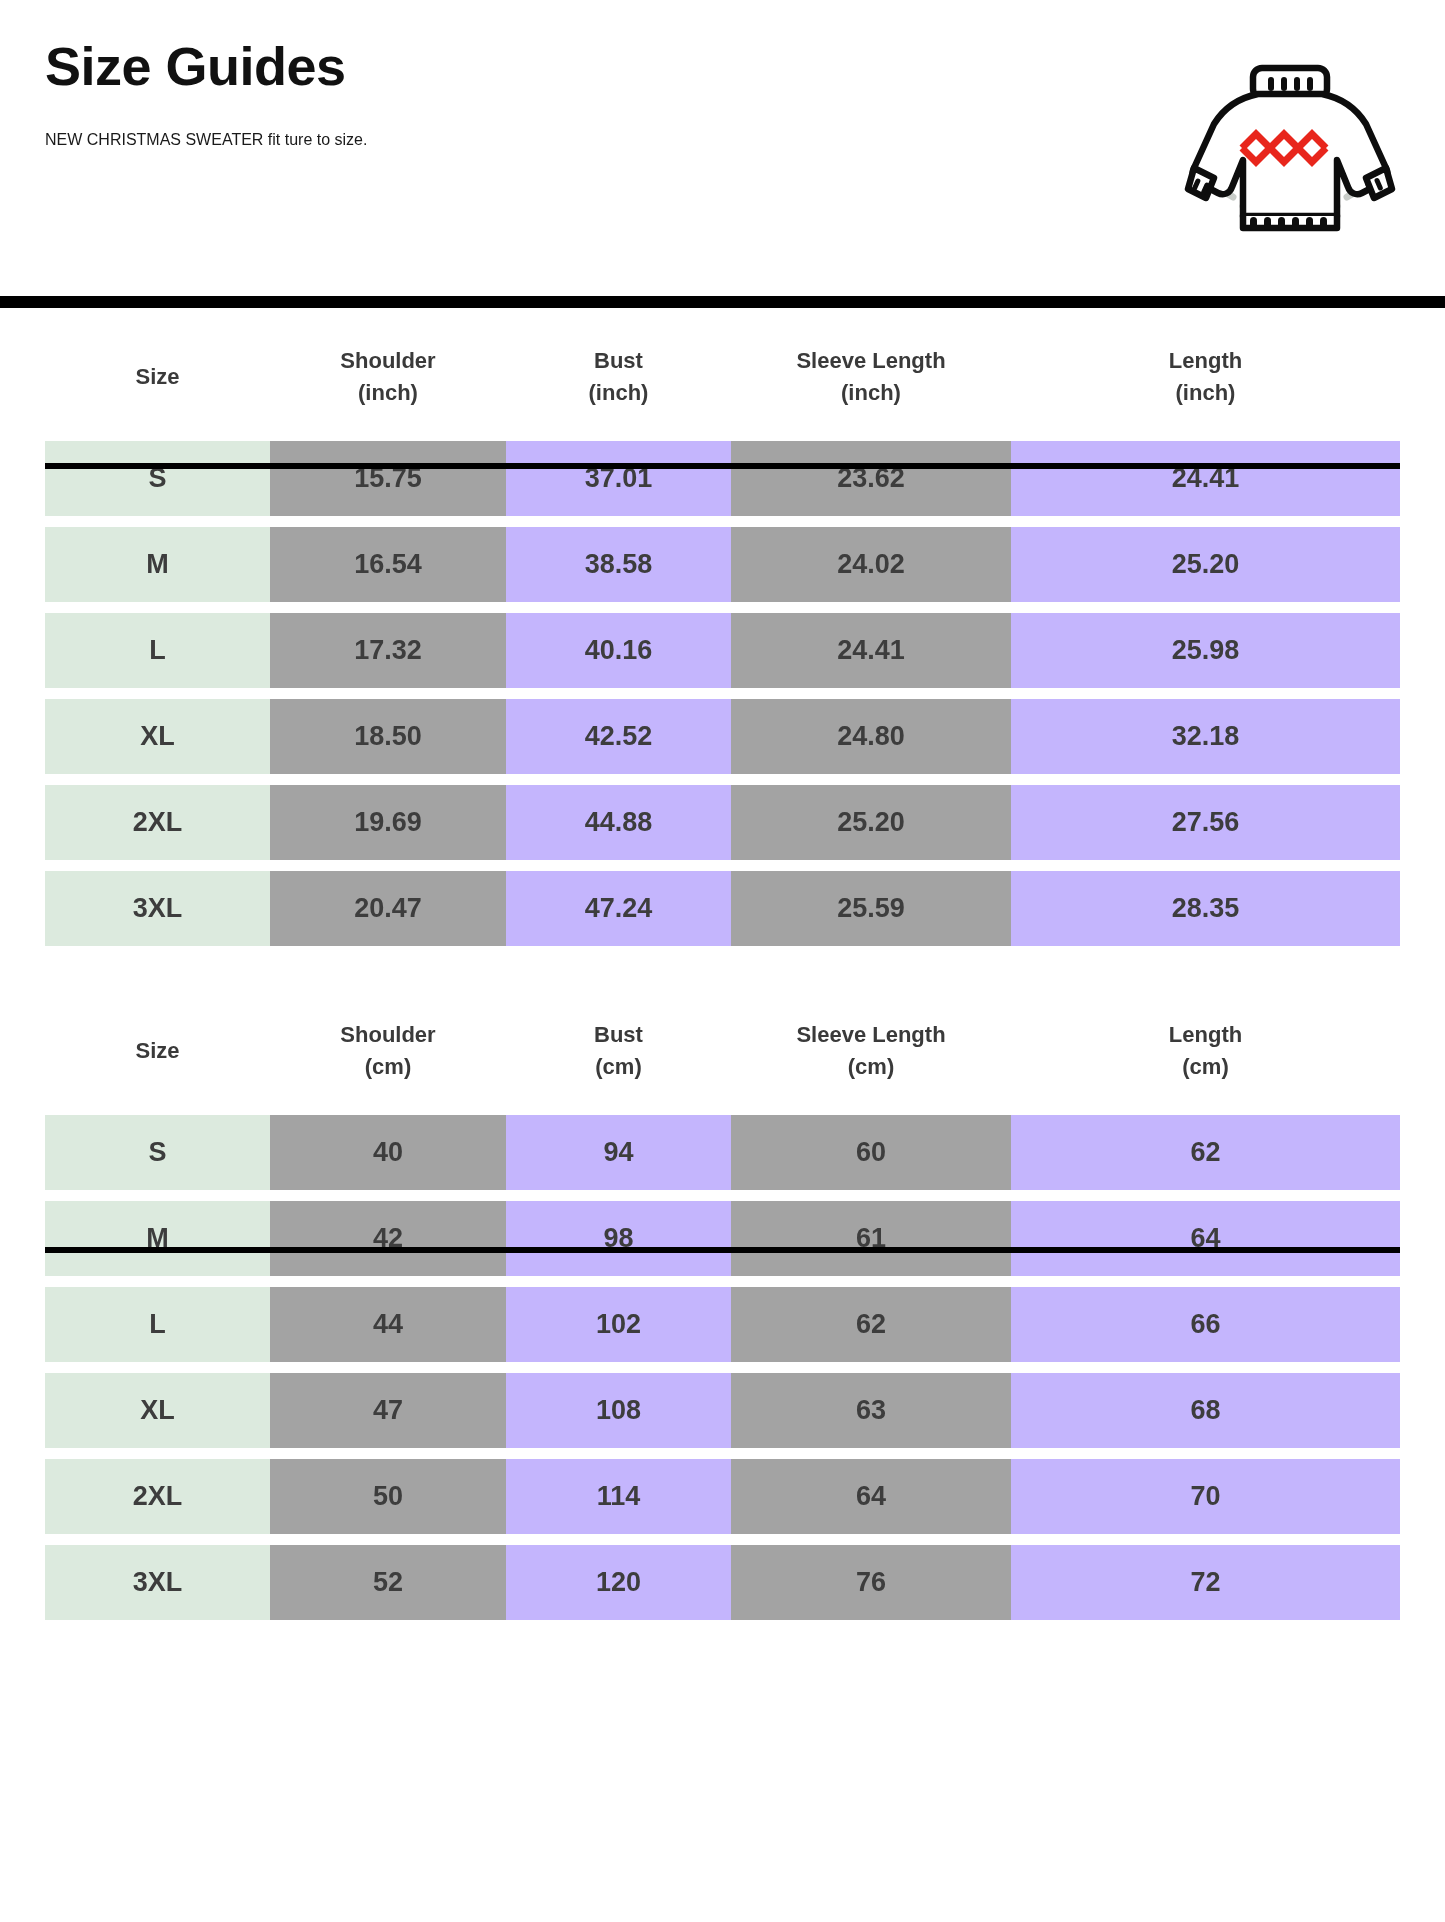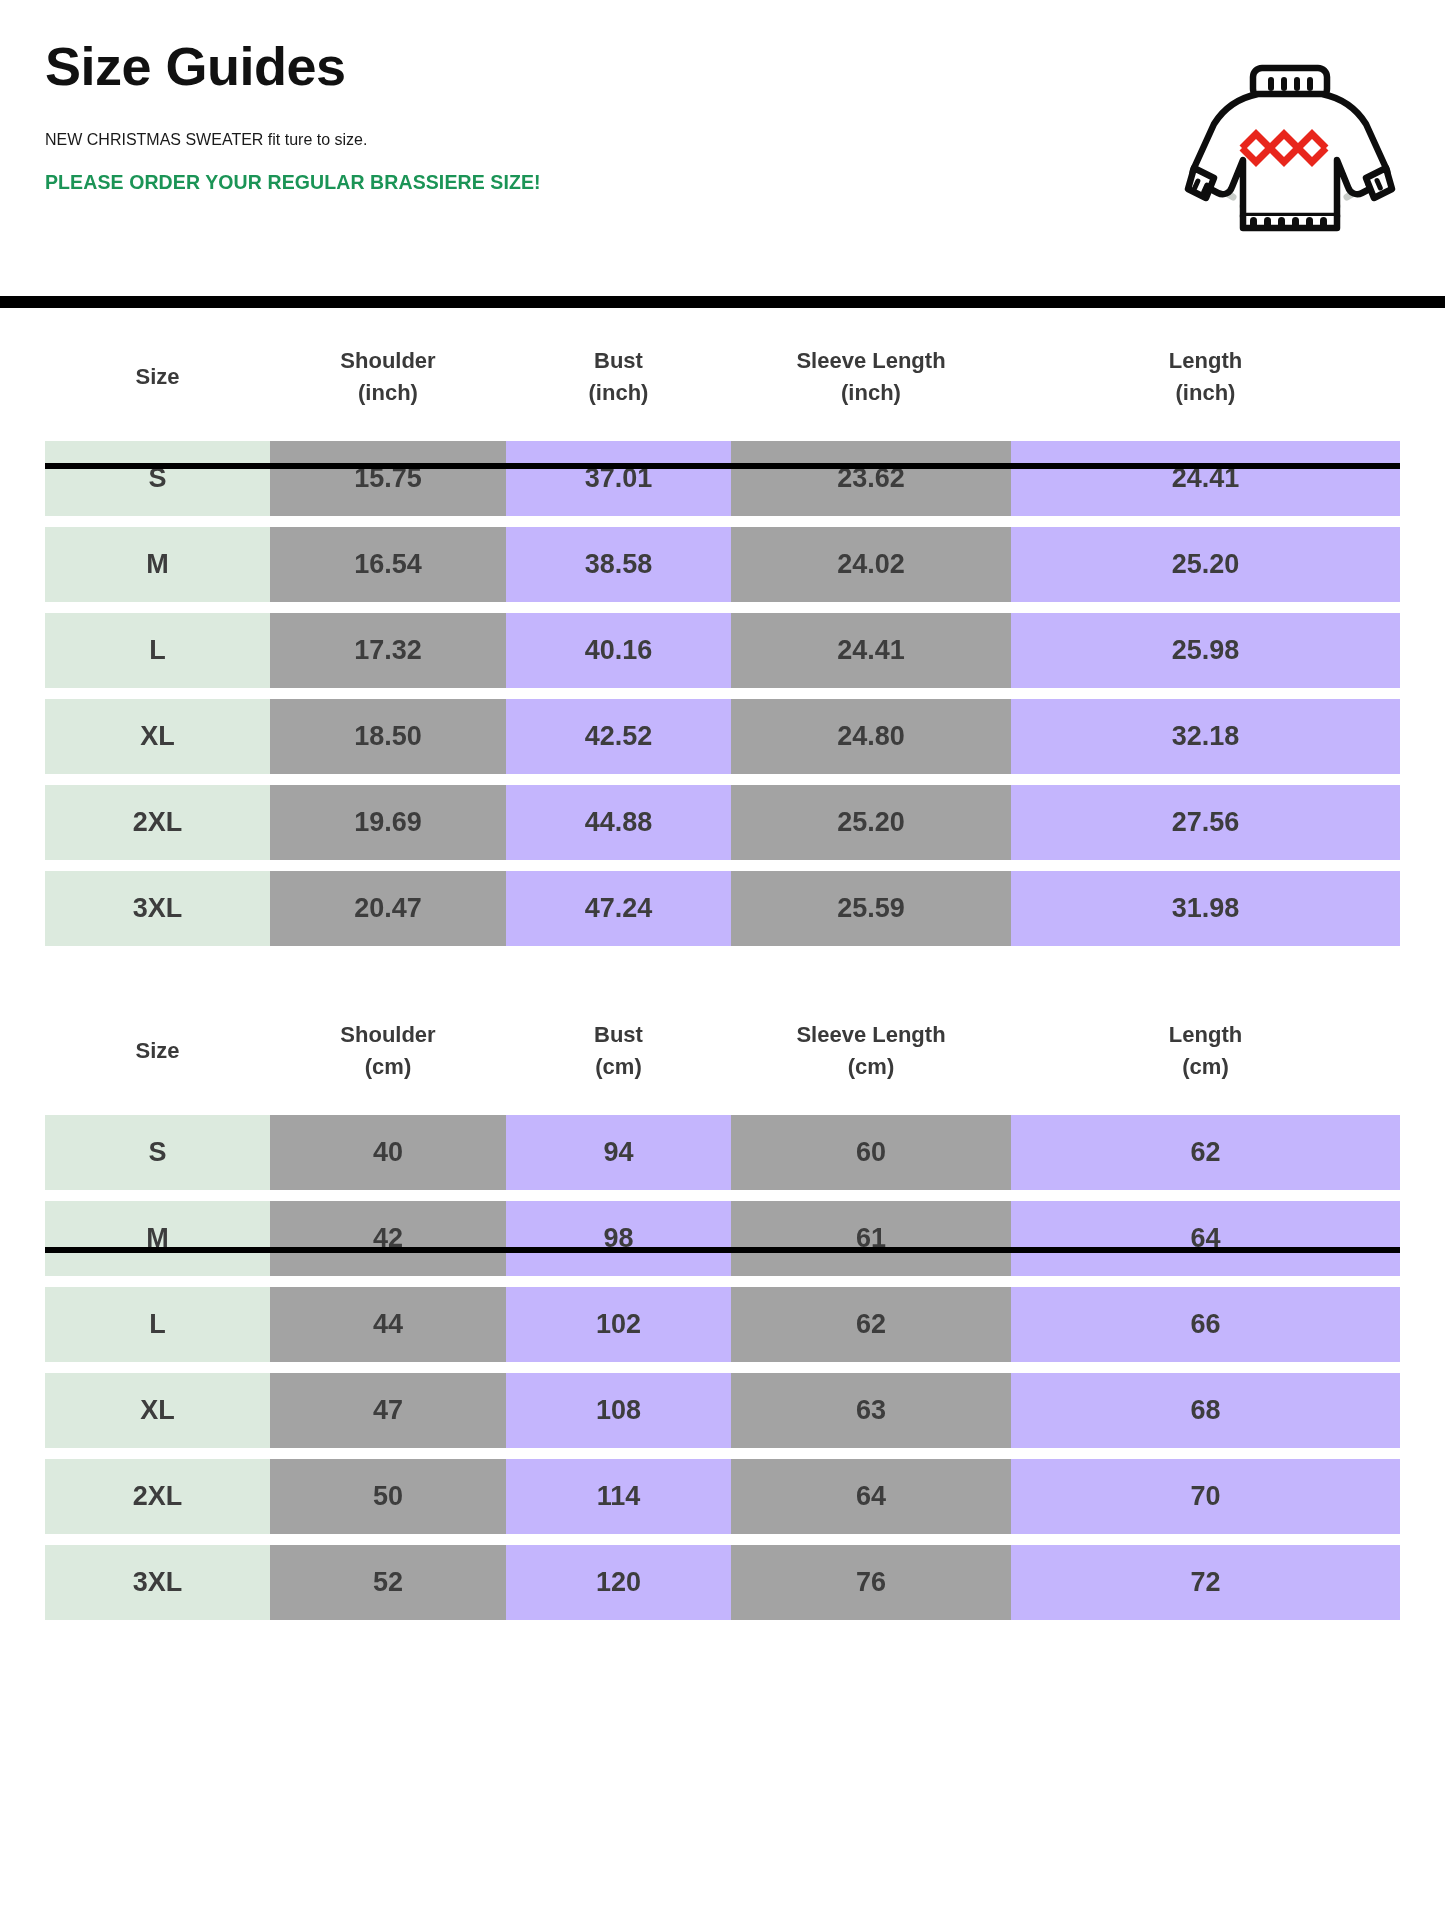--- a/index.html
+++ b/index.html
@@ -124,21 +124,20 @@
 </style>
 </head>
 <body>
 
 <div class="page">
 
   <div class="header">
     <h1 class="title">Size Guides</h1>
 
     <p class="subline">NEW CHRISTMAS SWEATER fit ture to size.</p>
-    <p class="subline accent" style="color: rgb(27, 148, 86);">PLEASE ORDER YOUR REGULAR BRASSIERE SIZE!</p>
 
     <div class="sweater-icon">
       <svg viewBox="0 0 220 175" xmlns="http://www.w3.org/2000/svg">
 
         <g fill="none" stroke="#c9cdc9" stroke-width="7" stroke-linecap="round">
           <path d="M79 38 Q110 45 141 38"></path>
           <path d="M28 120 Q40 132 53 139"></path>
           <path d="M192 120 Q180 132 167 139"></path>
           <path d="M63 148 Q110 156 157 148"></path>
         </g>
@@ -270,21 +269,21 @@
           <td class="cell-dark">19.69</td>
           <td class="cell-light">44.88</td>
           <td class="cell-dark">25.20</td>
           <td class="cell-light">27.56</td>
         </tr>
         <tr>
           <td class="cell-size">3XL</td>
           <td class="cell-dark">20.47</td>
           <td class="cell-light">47.24</td>
           <td class="cell-dark">25.59</td>
-          <td class="cell-light">31.98</td>
+          <td class="cell-light">28.35</td>
         </tr>
       </tbody>
     </table>
   </div>
 
   <div class="table-block" style="margin-top:30px;">
     <table class="size-table">
       <colgroup>
         <col class="c-size">
           <col class="c-sh">

